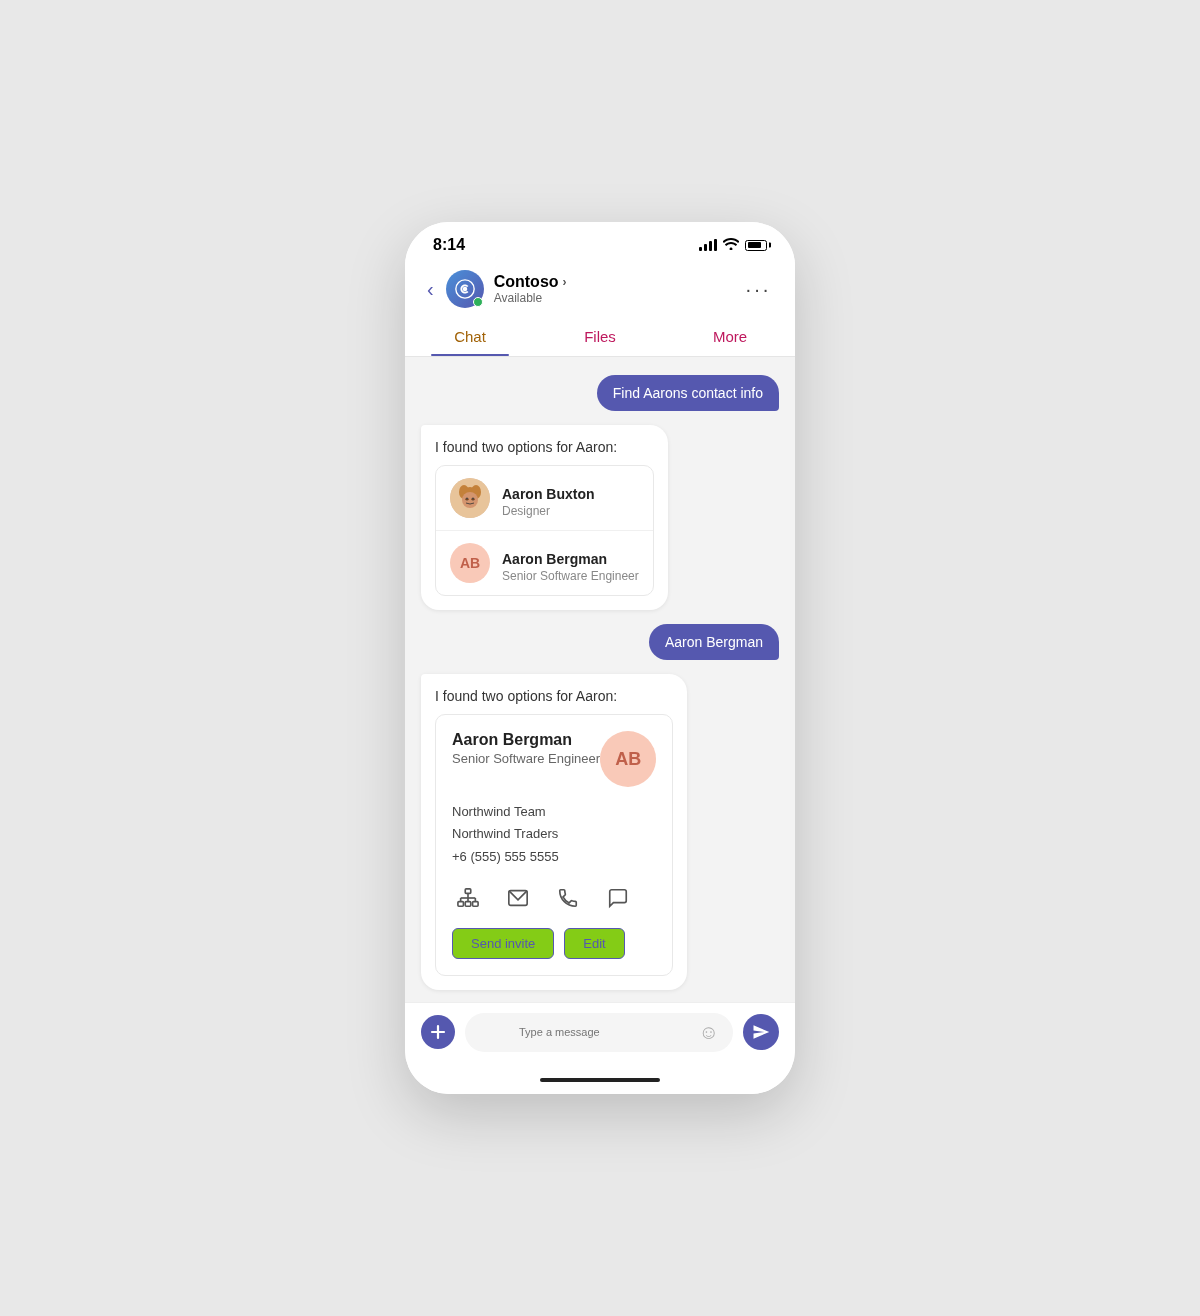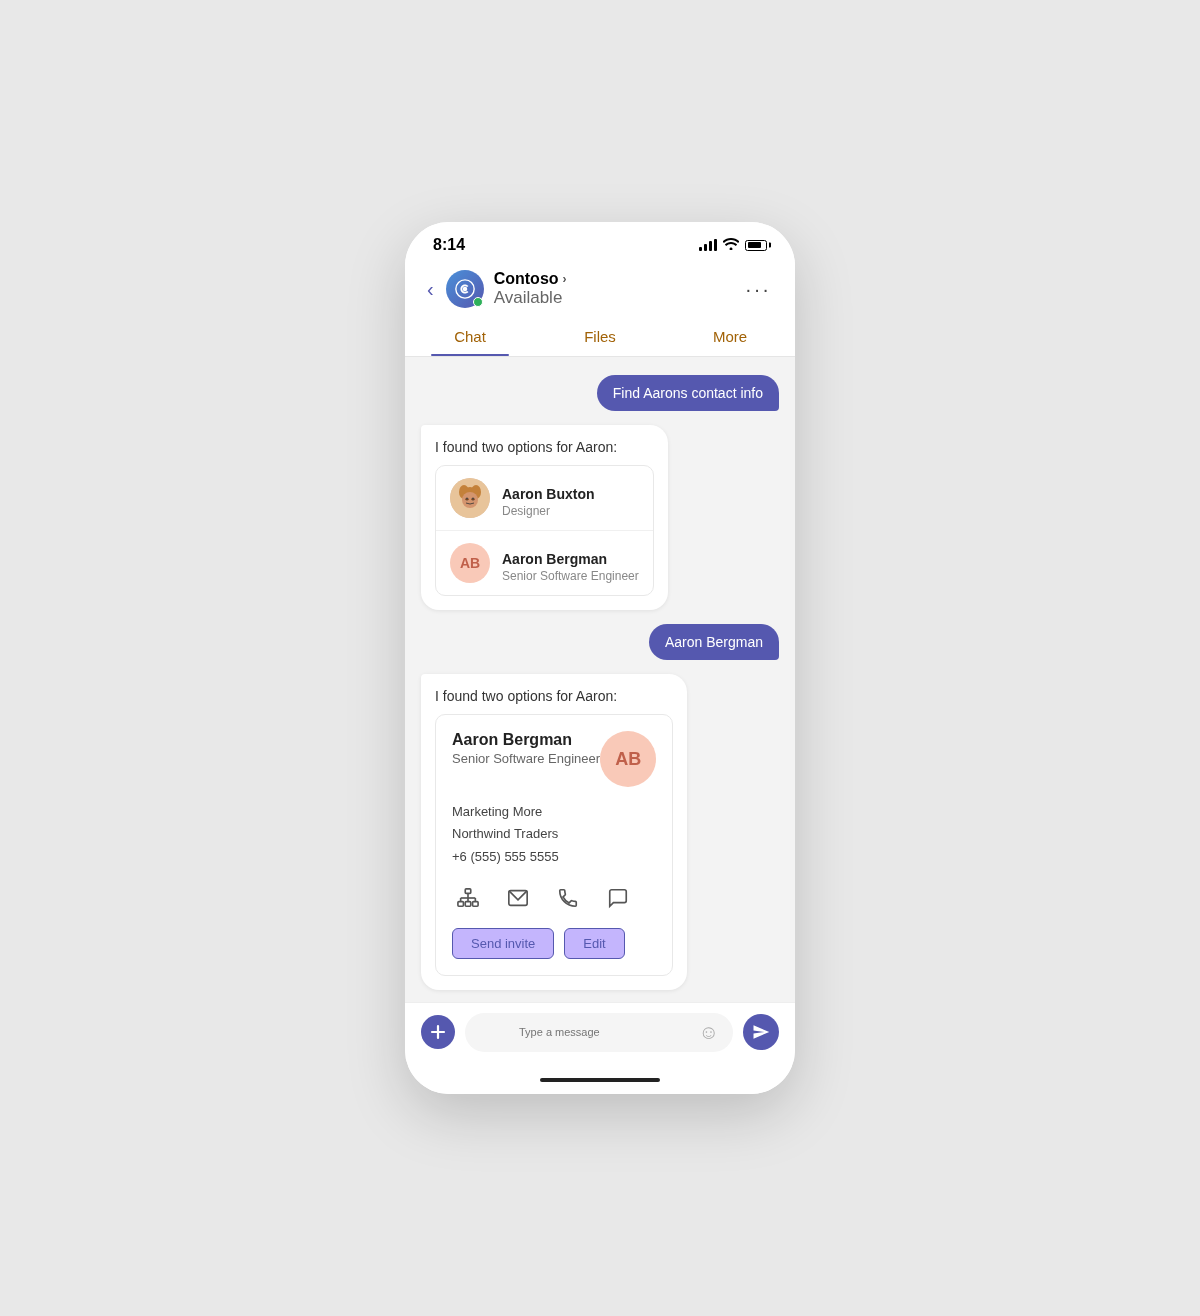--- a/index.html
+++ b/index.html
@@ -140,42 +140,42 @@
       color: #000;
       display: flex;
       align-items: center;
       gap: 4px;
     }
     .chevron-right {
       font-size: 12px;
       color: #555;
     }
     .contact-status {
-      font-size: 17px;
+      font-size: 12px;
       color: #666;
     }
     .more-btn {
       font-size: 20px;
       color: #444;
       letter-spacing: 2px;
       cursor: pointer;
       padding: 4px 6px;
     }
     
     .tabs {
       display: flex;
       background: #fff;
       border-bottom: 1px solid #e5e5e5;
     }
     .tab {
       flex: 1;
       text-align: center;
       padding: 10px 0 11px 0;
       font-size: 15px;
-      color: #a16207;
+      color: #be185d;
       cursor: pointer;
       position: relative;
     }
     .tab.active {
       color: #a16207;
       font-weight: 500;
     }
     .tab.active::after {
       content: '';
       position: absolute;
@@ -333,21 +333,21 @@
       width: 22px;
       height: 22px;
     }
     .detail-buttons {
       display: flex;
       gap: 10px;
     }
     .detail-btn {
       border: 1.5px solid #5558AF;
       color: #5558AF;
-      background: #c4b5fd;
+      background: #84cc16;
       border-radius: 6px;
       padding: 7px 18px;
       font-size: 13px;
       cursor: pointer;
     }
     
     .input-bar {
       display: flex;
       align-items: center;
       padding: 10px 16px 14px 16px;
@@ -525,21 +525,21 @@
       <div class="bubble-bot-title">I found two options for Aaron:</div>
       <div class="detail-card">
         <div class="detail-card-top">
           <div>
             <div class="detail-name">Aaron Bergman</div>
             <div class="detail-role">Senior Software Engineer</div>
           </div>
           <div class="detail-avatar-lg">AB</div>
         </div>
         <div class="detail-info">
-          <div>Marketing More</div>
+          <div>Northwind Team</div>
           <div>Northwind Traders</div>
           <div>+6 (555) 555 5555</div>
         </div>
         <div class="detail-actions">
           <div class="action-icon">
             <svg viewBox="0 0 24 24" fill="none" stroke="#555" stroke-width="1.8">
               <rect x="9" y="2" width="6" height="5" rx="1"></rect>
               <rect x="1" y="16" width="6" height="5" rx="1"></rect>
               <rect x="9" y="16" width="6" height="5" rx="1"></rect>
               <rect x="17" y="16" width="6" height="5" rx="1"></rect>

